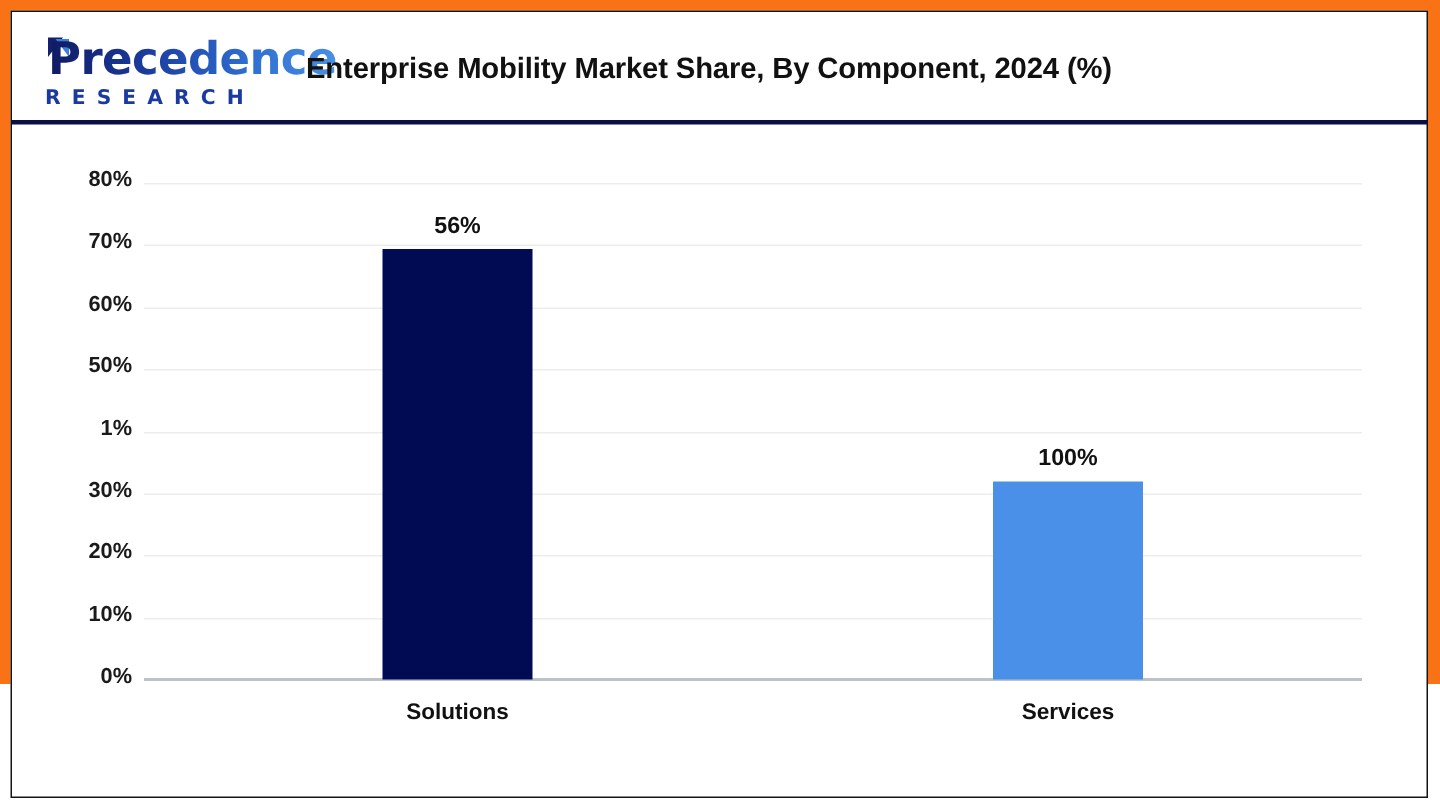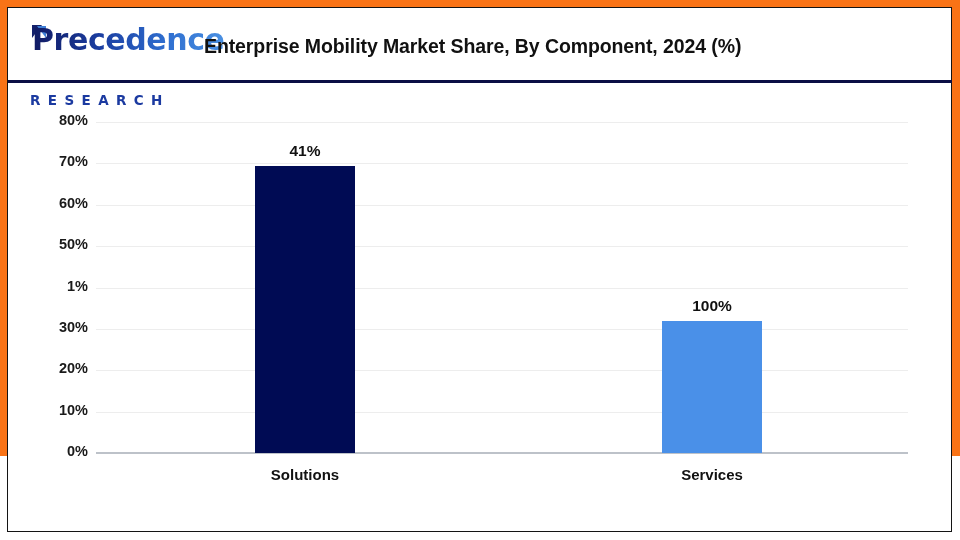--- a/index.html
+++ b/index.html
@@ -109,21 +109,20 @@
   .logo-sub {
     position: absolute;
     left: 8px;
     top: 33px;
     font-size: 13.5px;
     font-weight: 700;
     letter-spacing: 7.4px;
     color: #1b3aa0;
     font-family: "DejaVu Sans", sans-serif;
     white-space: nowrap;
-    margin-top: 35px;
   }
 
   
   .chart-title {
     position: absolute;
     left: 196px;
     top: 27px;
     width: 740px;
     font-size: 19.5px;
     font-weight: 700;
@@ -267,21 +266,21 @@
         <span class="ytick" style="top:-10px">20%</span>
       </div>
     <div class="ytick-wrap" style="top:412px">
         <span class="ytick" style="top:-10px">10%</span>
       </div>
     <div class="ytick-wrap" style="top:453px">
         <span class="ytick" style="top:-10px">0%</span>
       </div>
 
     <div class="bar" style="left:255px; top:166px; height:287px; background:#000B54;"></div>
-    <div class="bar-label" style="left:225px; top:142px">41%</div>
+    <div class="bar-label" style="left:225px; top:142px">56%</div>
 
     <div class="bar" style="left:662px; top:321px; height:132px; background:#4A90E8;"></div>
     <div class="bar-label" style="left:632px; top:297px">100%</div>
 
     <div class="cat-label" style="left:195px">Solutions</div>
     <div class="cat-label" style="left:602px">Services</div>
   </div>
 
 
 </div>

